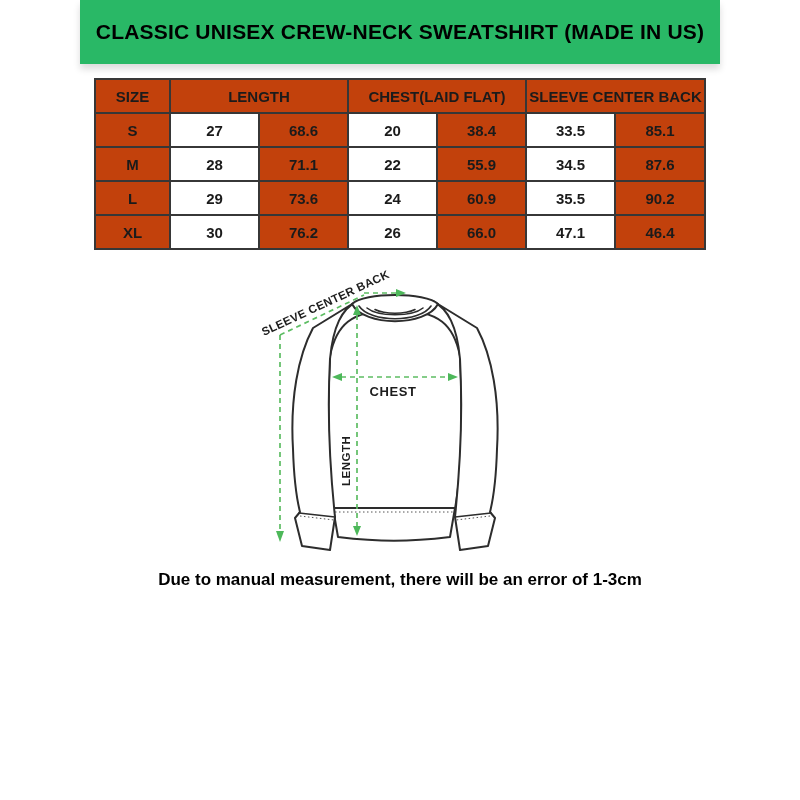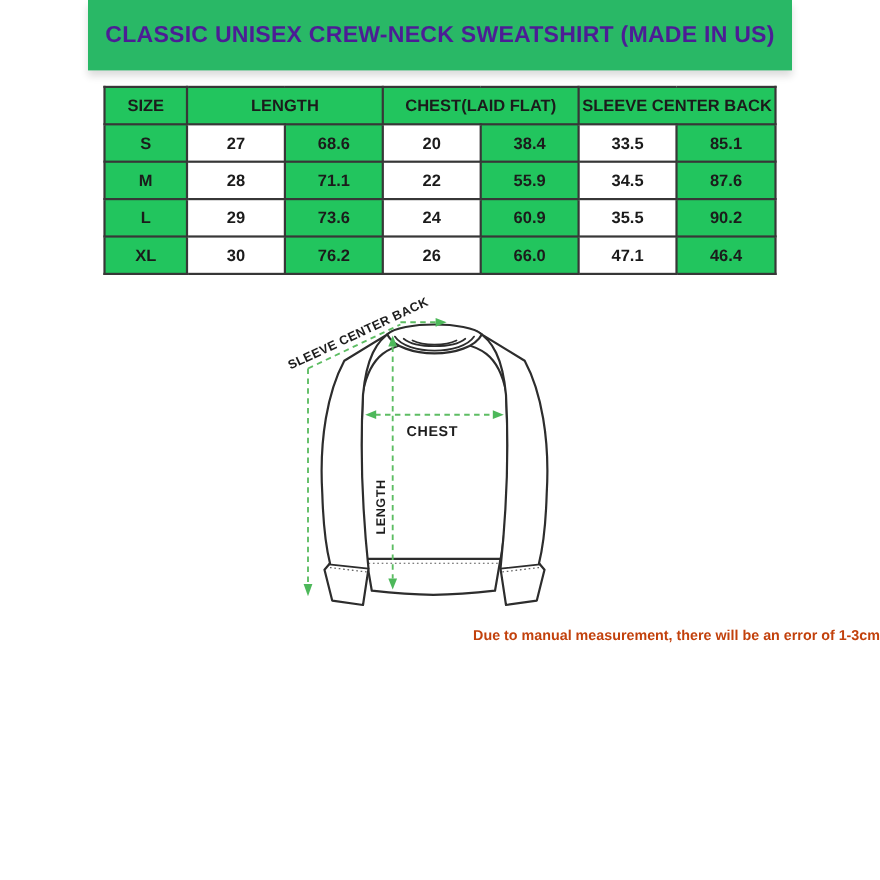--- a/index.html
+++ b/index.html
@@ -1,38 +1,38 @@
 <!DOCTYPE html>
 <html><head>
 <meta charset="utf-8">
 <style>
   html,body{margin:0;padding:0;background:#ffffff;}
   body{width:800px;height:800px;font-family:"Liberation Sans",sans-serif;overflow:hidden;}
   .banner{
-    width:640px;height:64px;margin:0 auto;background:#29b866;color:#4c1d95;
+    width:640px;height:64px;margin:0 auto;background:#29b866;color:#000000;
     display:flex;align-items:center;justify-content:center;
     font-size:21px;font-weight:bold;letter-spacing:.2px;
     box-shadow:0 5px 7px rgba(0,0,0,.14);
   }
   table.size-chart{
     width:610px;margin:14px auto 0;border-collapse:collapse;table-layout:fixed;
   }
   table.size-chart td{
     border:2px solid #373737;height:32px;text-align:center;vertical-align:middle;
     font-size:15px;font-weight:bold;color:#1b1b1b;padding:0;background:#ffffff;
   }
-  table.size-chart td.g{background:#22c55e;}
+  table.size-chart td.g{background:#c2410c;}
   svg.diagram{display:block;margin:14px auto 0;}
   .outline{fill:#ffffff;stroke:#2d2d2d;stroke-width:2;stroke-linejoin:round;stroke-linecap:round;}
   .innerline{fill:none;stroke:#2d2d2d;stroke-width:1.6;stroke-linecap:round;}
   .stitch{fill:none;stroke:#555555;stroke-width:1;stroke-dasharray:1.5 2.5;}
   .mline{fill:none;stroke:#5dbd63;stroke-width:1.7;stroke-dasharray:5 4;}
   .mhead{fill:#4db85a;stroke:none;}
   .mlabel{fill:#1d1d1d;font-family:"Liberation Sans",sans-serif;font-weight:bold;}
-  .note{text-align:right;margin-top:6px;font-size:13px;font-weight:bold;color:#c2410c;}
+  .note{text-align:center;margin-top:6px;font-size:17px;font-weight:bold;color:#000000;}
 </style>
 </head>
 <body>
 
 <div class="banner">
   <span>CLASSIC UNISEX CREW-NECK SWEATSHIRT (MADE IN US)</span>
 </div>
 
 <table class="size-chart">
   <colgroup>

